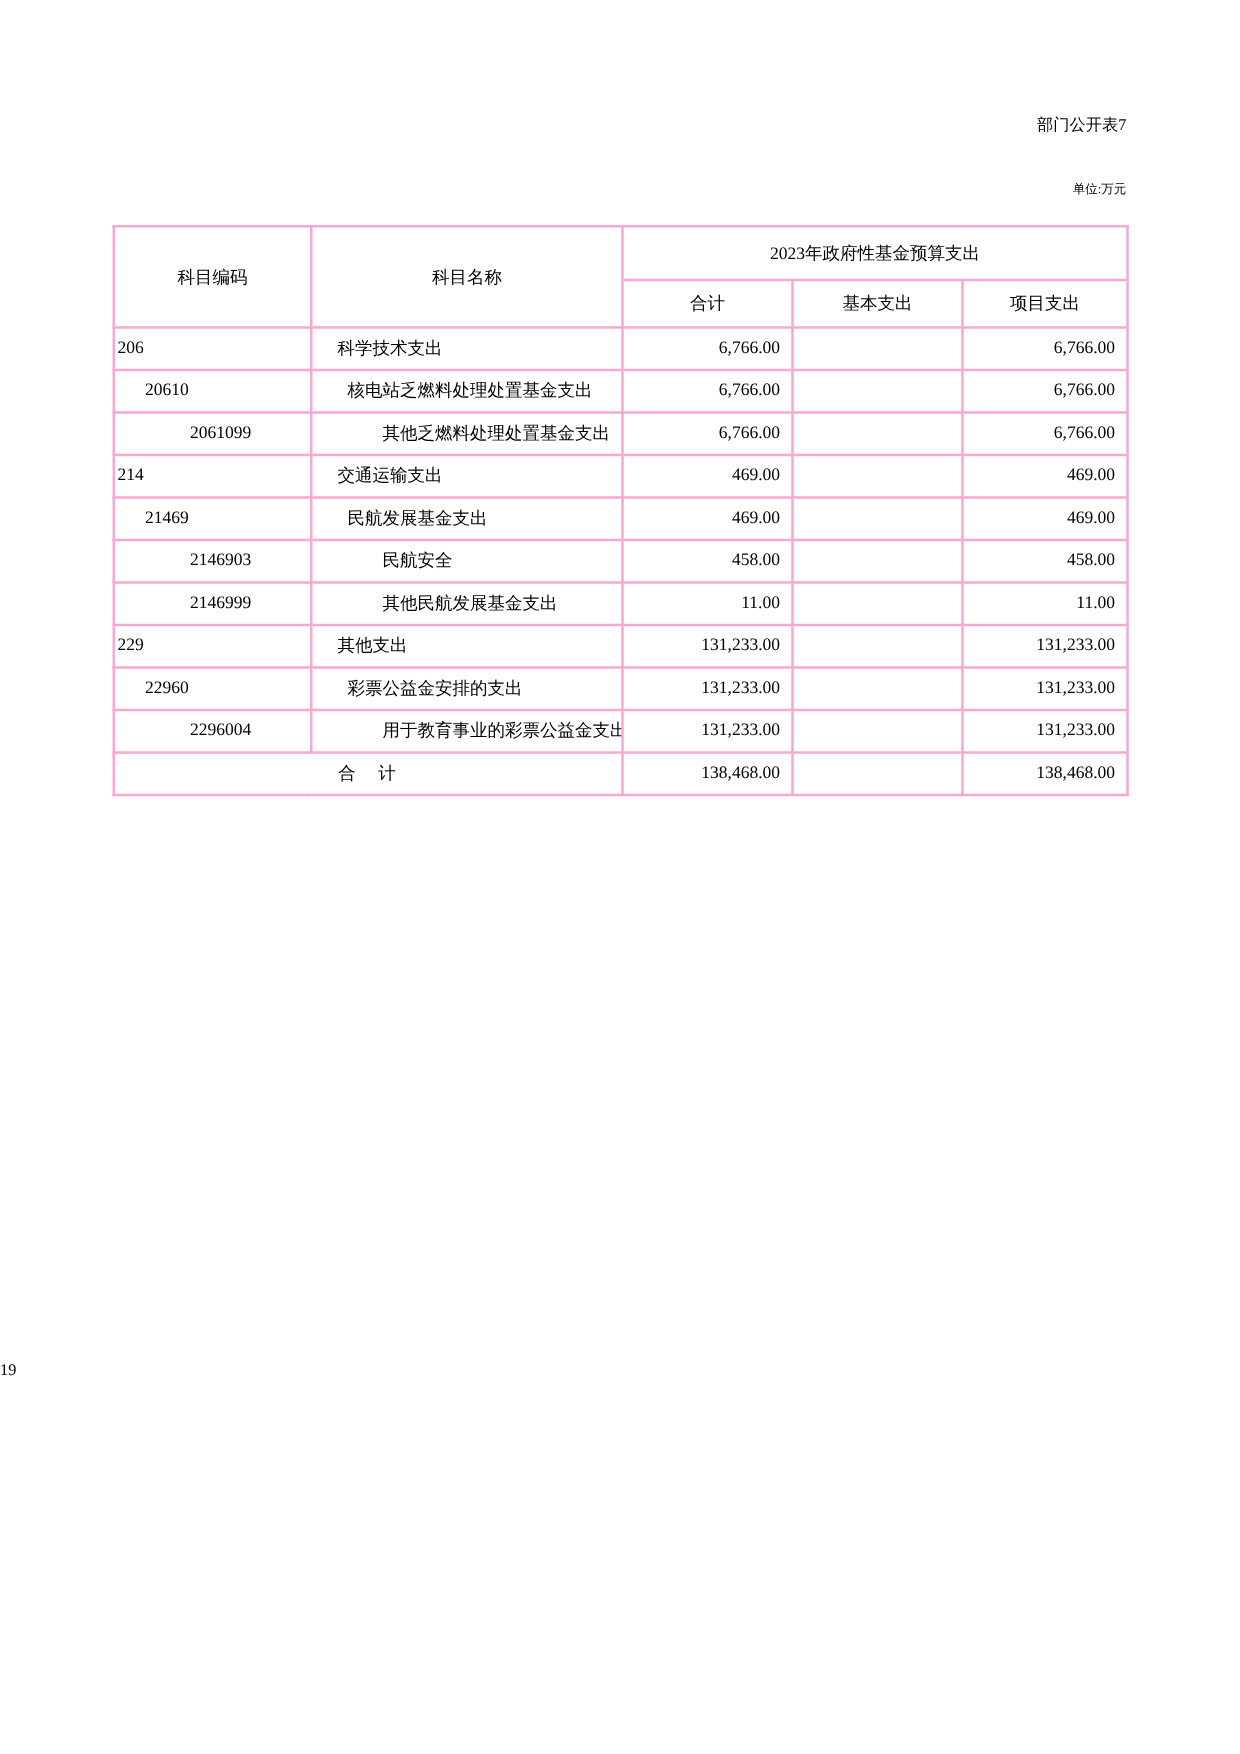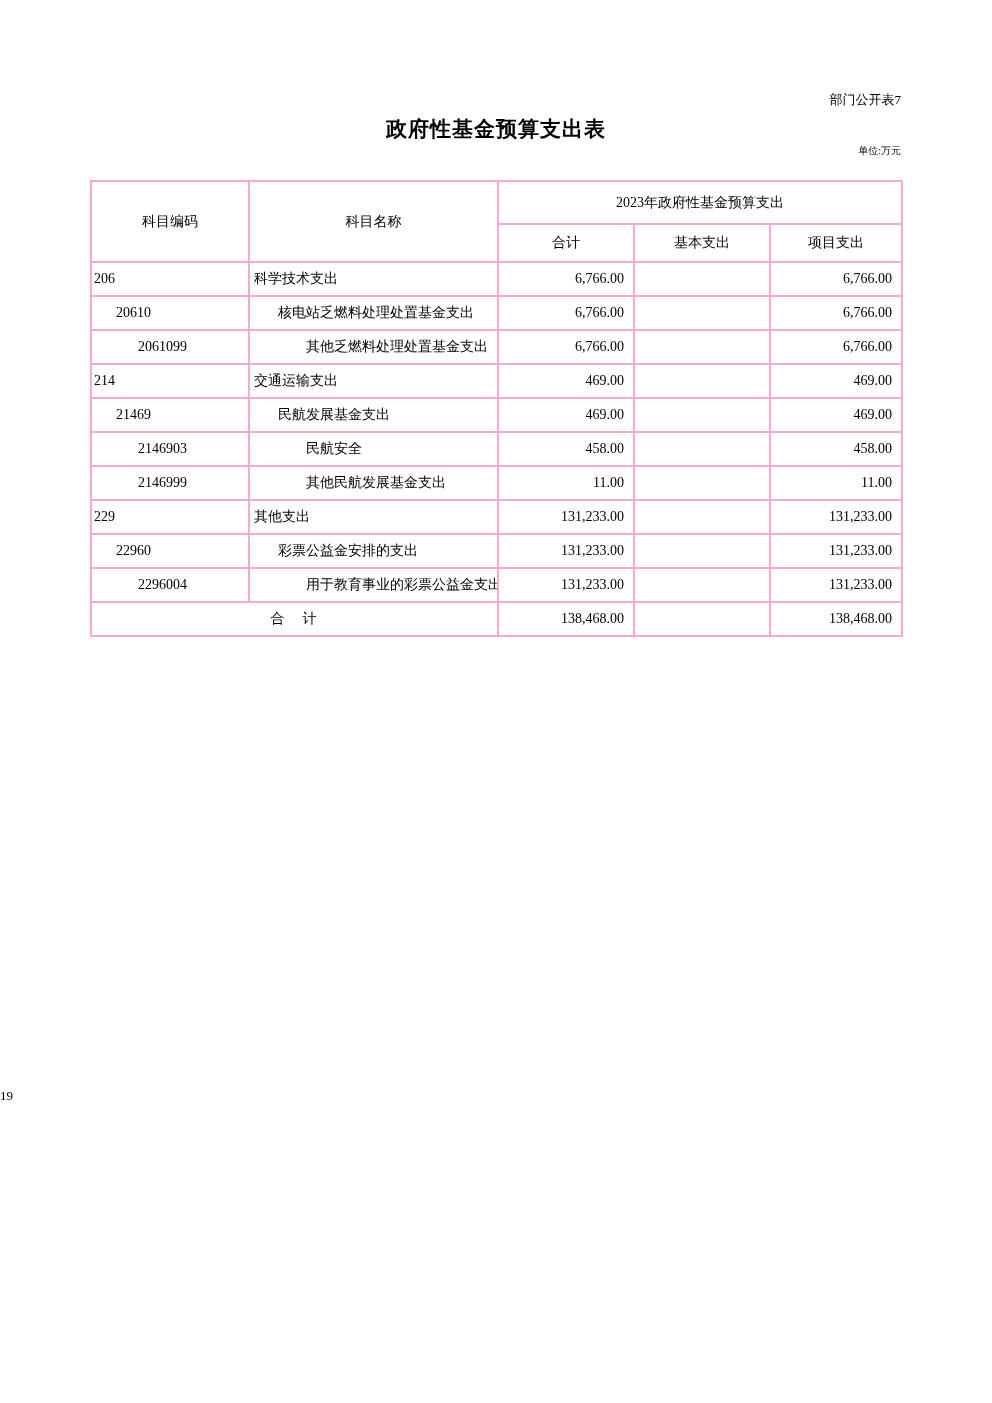--- a/index.html
+++ b/index.html
@@ -54,42 +54,41 @@
   }
   table.budget thead tr.hrow1 th { height: 43px; }
   table.budget thead tr.hrow2 th { height: 38px; }
   table.budget tbody td, table.budget tfoot td { height: 34px; }
   table.budget th { text-align: center; }
   td.num { text-align: right; padding-right: 9px; }
   td.code { text-align: left; }
   td.name { text-align: left; }
   td.code.ind0 { padding-left: 2px; }
   td.code.ind1 { padding-left: 24px; }
-  td.code.ind2 { padding-left: 46px; }
-  td.name.ind0 { padding-left: 4px; }
+  td.code.ind2 { padding-left: 60px; }
+  td.name.ind0 { padding-left: 20px; }
   td.name.ind1 { padding-left: 28px; }
   td.name.ind2 { padding-left: 56px; }
   td.total-label { text-align: center; letter-spacing: 2px; }
   .page-number {
     position: absolute;
     bottom: 40px;
     left: 0;
     width: 100%;
     text-align: left;
     font-size: 13px;
   }
 </style>
 </head>
 <body>
 
 <div class="page">
 
   <div class="doc-label">部门公开表7</div>
 
-  <div class="title">政府性基金预算支出表</div>
 
   <div class="unit-label">单位:万元</div>
 
   <table class="budget">
     <colgroup>
       <col style="width:158px">
       <col style="width:249px">
       <col style="width:136px">
       <col style="width:136px">
       <col style="width:132px">

